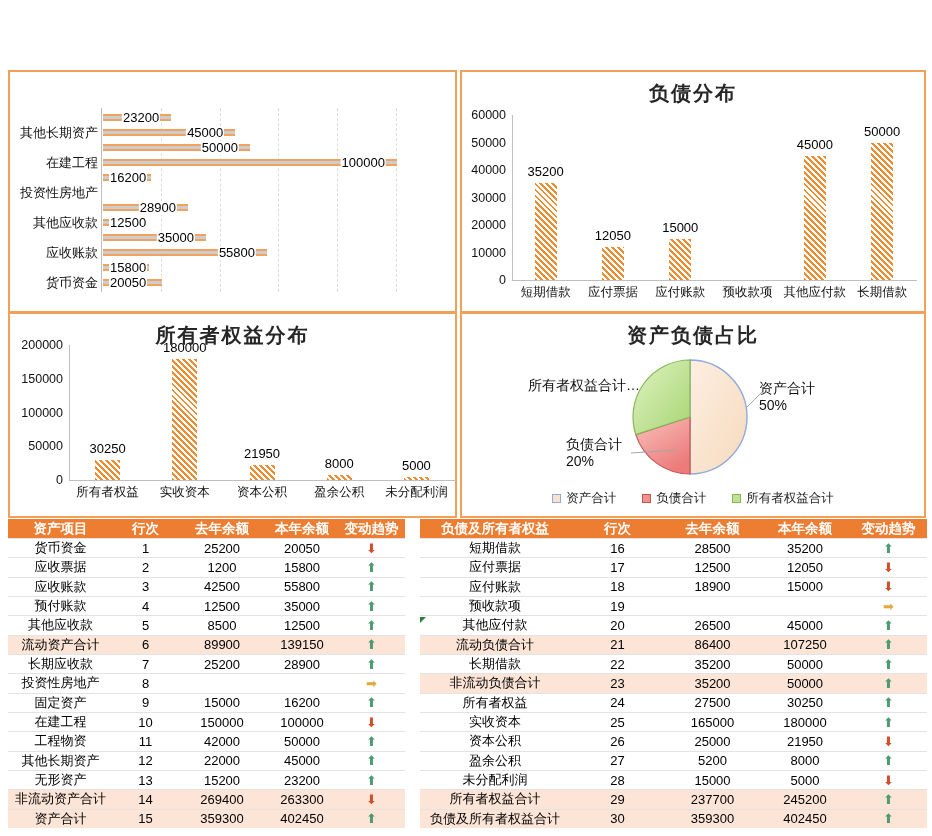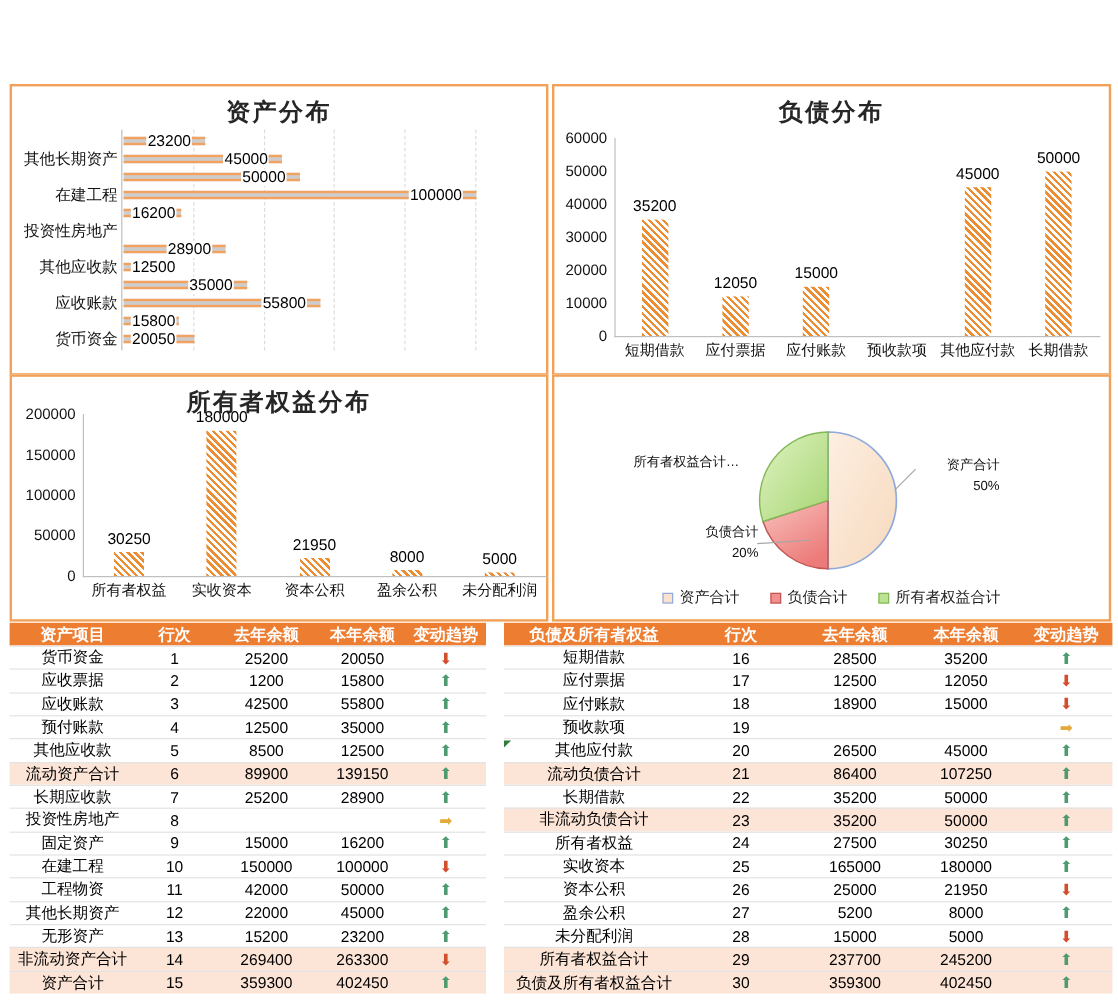--- a/index.html
+++ b/index.html
@@ -22,21 +22,21 @@
   .hbar-val{position:absolute;font-size:13px;line-height:14px;height:14px;background:#fff;
         padding:0 1px;white-space:nowrap;}
   .hcat{position:absolute;left:4px;width:84px;text-align:right;font-size:13px;line-height:14px;color:#111;}
   
   .vplot{position:absolute;border-left:1px solid #BFBFBF;border-bottom:1px solid #BFBFBF;box-sizing:content-box;}
   .vbar{position:absolute;background:repeating-linear-gradient(45deg,#EC8D33 0px,#EC8D33 2px,#ffffff 2px,#ffffff 4.2px);}
   .vbar-val{position:absolute;font-size:13px;line-height:14px;text-align:center;white-space:nowrap;}
   .ytick{position:absolute;text-align:right;font-size:12.5px;line-height:13px;color:#111;}
   .xcat{position:absolute;text-align:center;font-size:12.5px;line-height:14px;color:#111;white-space:nowrap;}
   
-  .callout{position:absolute;font-size:11px;line-height:17px;text-align:right;color:#111;white-space:nowrap;}
+  .callout{position:absolute;font-size:14px;line-height:17px;text-align:left;color:#111;white-space:nowrap;}
   .legend{position:absolute;left:0;top:176px;width:100%;display:flex;justify-content:center;gap:26px;
         font-size:12.5px;color:#222;align-items:center;}
   .legend-item{display:flex;align-items:center;gap:5px;}
   .swatch{width:9px;height:9px;display:inline-block;box-sizing:border-box;border:1px solid;}
   
   .tbl{position:absolute;top:519px;font-size:13px;}
   .thead{display:flex;height:19px;background:#ED7D31;color:#ffffff;font-weight:bold;
         font-size:13.5px;align-items:center;}
   .trow{display:flex;height:18.33px;align-items:center;border-top:1px solid #E3E3E3;background:#fff;}
   .trow:first-of-type{border-top:none;}
@@ -52,21 +52,20 @@
         letter-spacing:1px;z-index:20;
         text-shadow:-1px -1px 0 #9a9a9a,1px -1px 0 #9a9a9a,-1px 1px 0 #9a9a9a,1px 1px 0 #9a9a9a;}
 </style>
 </head>
 <body>
 
 <div class="page">
 
 
   <div class="panel" id="p-asset">
-    <div class="chart-title">资产分布</div>
     <div class="hplot" id="hbar-plot">
         <div class="vgrid" style="left: 58.8px;"></div>
         <div class="vgrid" style="left: 117.6px;"></div>
         <div class="vgrid" style="left: 176.4px;"></div>
         <div class="vgrid" style="left: 235.2px;"></div>
         <div class="vgrid" style="left: 294px;"></div>
         <div class="hbar" style="left: 1px; top: 6px; width: 68.208px;"></div>
         <div class="hbar-val" style="top: 3px; left: 58.208px; transform: translateX(-100%);">23200</div>
         <div class="hbar" style="left: 1px; top: 21px; width: 132.3px;"></div>
         <div class="hbar-val" style="top: 18px; left: 122.3px; transform: translateX(-100%);">45000</div>
@@ -150,20 +149,21 @@
         <div class="vbar" style="left: 316.7px; top: 160.6px; width: 25px; height: 5.4px;"></div>
         <div class="vbar-val" style="left: 289.2px; top: 142.6px; width: 80px;">8000</div>
         <div class="xcat" style="left: 284.6px; top: 171px; width: 89.2px;">盈余公积</div>
         <div class="vbar" style="left: 393.9px; top: 162.625px; width: 25px; height: 3.375px;"></div>
         <div class="vbar-val" style="left: 366.4px; top: 144.625px; width: 80px;">5000</div>
         <div class="xcat" style="left: 361.8px; top: 171px; width: 89.2px;">未分配利润</div>
       </div>
   </div>
 
   <div class="panel" id="p-pie">
+    <div class="chart-title">资产负债占比</div>
     <svg id="pie-svg" width="462" height="202" style="position:absolute;left:0;top:0;">
       <defs>
         <linearGradient id="gPeach" x1="0" y1="0" x2="1" y2="1">
           <stop offset="0" stop-color="#FDEFE2"></stop>
             <stop offset="1" stop-color="#F7D9BD"></stop>
         </linearGradient>
         <linearGradient id="gPink" x1="0" y1="0" x2="0.6" y2="1">
           <stop offset="0" stop-color="#F8C2BE"></stop>
             <stop offset="1" stop-color="#EC7B79"></stop>
         </linearGradient>

